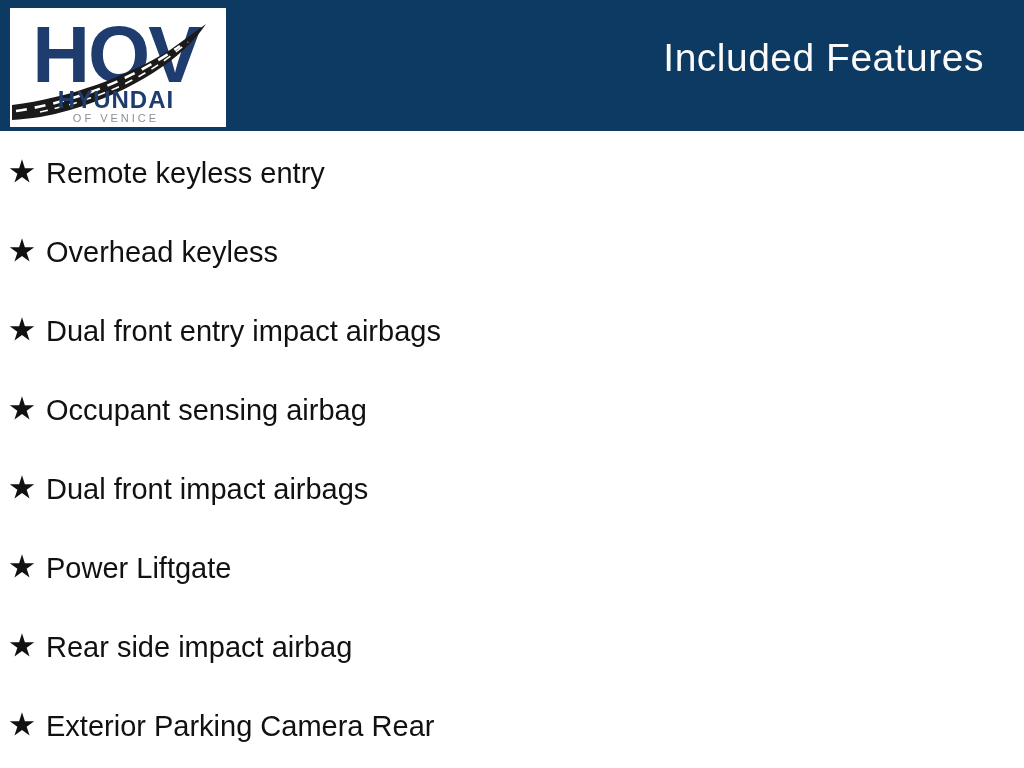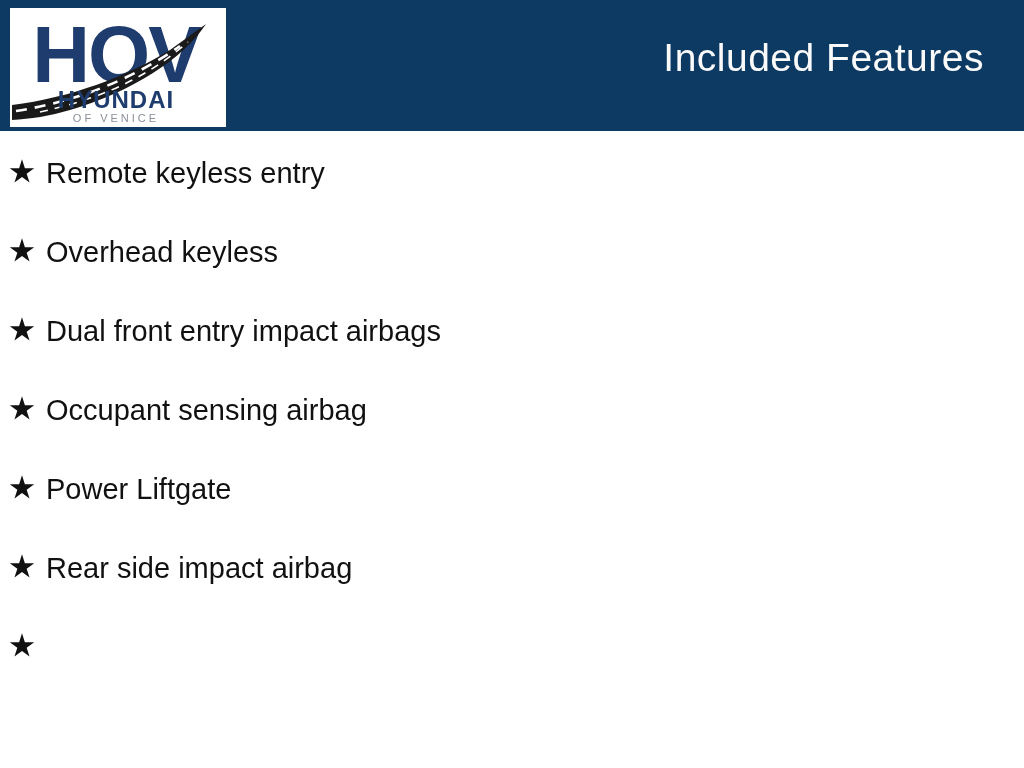--- a/index.html
+++ b/index.html
@@ -94,26 +94,33 @@
   <li class="feature-item">
     <svg class="star-icon" viewBox="0 0 24 24">
         <polygon fill="#111111" points="12,2 14.47,9.6 22.46,9.6 15.99,14.3 18.47,21.9 12,17.2 5.53,21.9 8.01,14.3 1.54,9.6 9.53,9.6"></polygon>
       </svg>
     <span class="feature-label">Occupant sensing airbag</span>
   </li>
   <li class="feature-item">
     <svg class="star-icon" viewBox="0 0 24 24">
         <polygon fill="#111111" points="12,2 14.47,9.6 22.46,9.6 15.99,14.3 18.47,21.9 12,17.2 5.53,21.9 8.01,14.3 1.54,9.6 9.53,9.6"></polygon>
       </svg>
+    <span class="feature-label">Dual front impact airbags</span>
+  </li>
+  <li class="feature-item">
+    <svg class="star-icon" viewBox="0 0 24 24">
+        <polygon fill="#111111" points="12,2 14.47,9.6 22.46,9.6 15.99,14.3 18.47,21.9 12,17.2 5.53,21.9 8.01,14.3 1.54,9.6 9.53,9.6"></polygon>
+      </svg>
     <span class="feature-label">Power Liftgate</span>
   </li>
   <li class="feature-item">
     <svg class="star-icon" viewBox="0 0 24 24">
         <polygon fill="#111111" points="12,2 14.47,9.6 22.46,9.6 15.99,14.3 18.47,21.9 12,17.2 5.53,21.9 8.01,14.3 1.54,9.6 9.53,9.6"></polygon>
       </svg>
     <span class="feature-label">Rear side impact airbag</span>
   </li>
   <li class="feature-item">
     <svg class="star-icon" viewBox="0 0 24 24">
         <polygon fill="#111111" points="12,2 14.47,9.6 22.46,9.6 15.99,14.3 18.47,21.9 12,17.2 5.53,21.9 8.01,14.3 1.54,9.6 9.53,9.6"></polygon>
       </svg>
+    <span class="feature-label">Exterior Parking Camera Rear</span>
   </li>
 </ul>
 
 </body></html>

